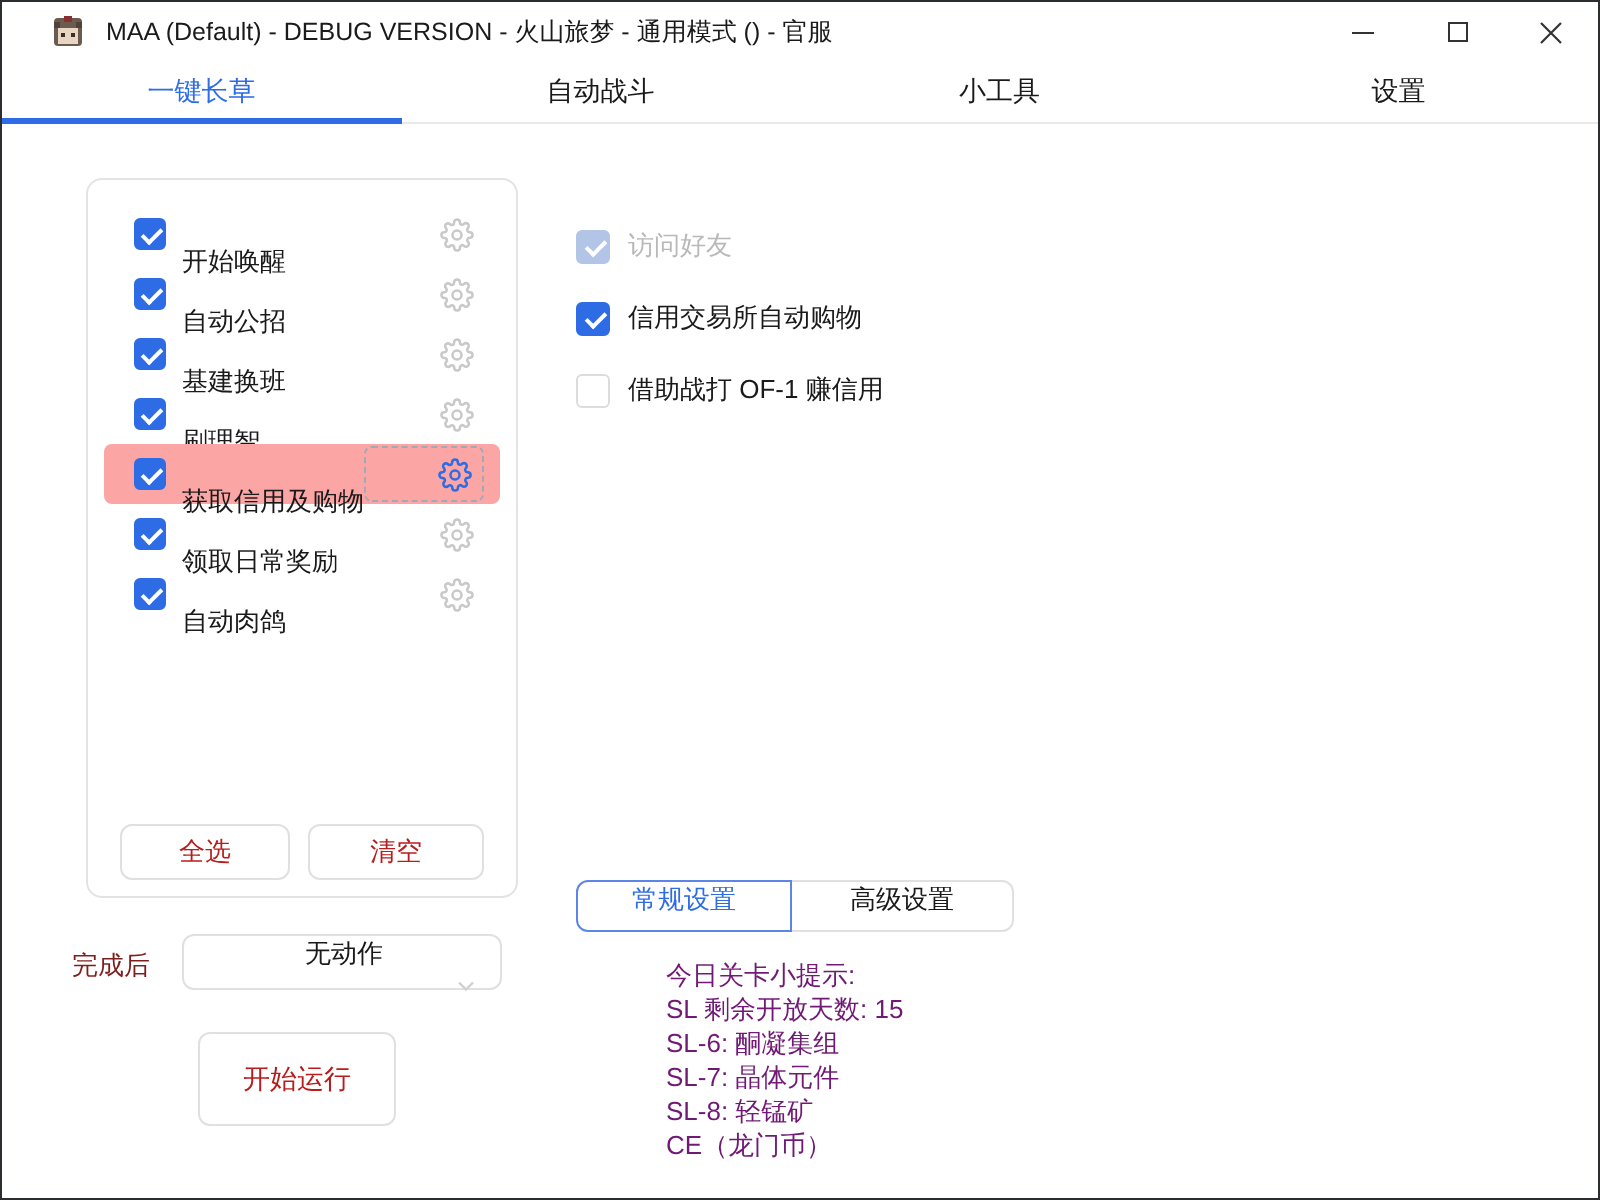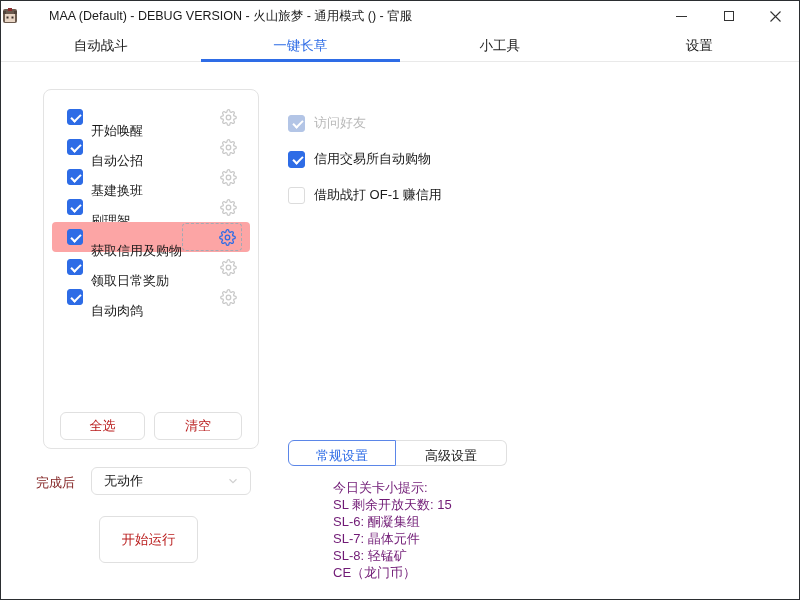--- a/index.html
+++ b/index.html
@@ -1,20 +1,20 @@
 <!DOCTYPE html>
 <html><head>
 <meta charset="utf-8">
 <style>
   * { margin:0; padding:0; box-sizing:border-box; }
   html,body { width:800px; height:600px; background:#fff; font-family:"Liberation Sans", sans-serif; }
   .window { position:relative; width:800px; height:600px; background:#fff; border:1px solid #2b2e31; overflow:hidden; }
 
   
-  .titlebar { position:absolute; left:0; top:0; width:100%; height:30px; display:flex; align-items:center; padding-left:0;gap:20px; }
+  .titlebar { position:absolute; left:0; top:0; width:100%; height:30px; display:flex; align-items:center; padding-left:24px; }
   .app-icon { width:18px; height:18px; margin-right:10px; display:inline-flex; }
   .title-text { font-size:12.5px; color:#1a1a1a; white-space:nowrap; }
   .win-controls { position:absolute; right:0; top:0; height:30px; display:flex; }
   .win-btn { width:47px; height:30px; display:flex; align-items:center; justify-content:center; cursor:default; }
   .glyph-min { width:11px; height:1px; background:#333; display:block; }
   .glyph-max { width:10px; height:10px; border:1.2px solid #333; display:block; }
 
   
   .tabbar { position:absolute; left:0; top:30px; width:100%; height:31px; display:flex; border-bottom:1px solid #e9e9e9; }
   .tab { flex:1 1 0; display:flex; align-items:center; justify-content:center; font-size:13.5px; color:#1a1a1a; position:relative; }
@@ -38,36 +38,36 @@
   .cb.checked::after, .cb.disabled-checked::after { content:""; position:absolute; left:3px; top:4px; width:8px; height:4px; border-left:2px solid #fff; border-bottom:2px solid #fff; transform:rotate(-45deg); }
   .cb.disabled-checked { background:#b3c5e6; border-color:#b3c5e6; }
 
   
   .btn { position:absolute; background:#fff; border:1px solid #e0e0e0; border-radius:6px; font-size:13px; color:#b91c1c; display:flex; align-items:center; justify-content:center; font-family:inherit; }
   .btn-select-all { left:16px; top:322px; width:85px; height:28px; }
   .btn-clear { left:110px; top:322px; width:88px; height:28px; }
 
   
   .completion-label { position:absolute; left:35px; top:412px; font-size:13px; color:#7f1d1d; }
-  .dropdown { position:absolute; left:90px; top:405px; width:160px; height:28px; border:1px solid #e0e0e0; border-radius:6px; background:#fff; display:flex; align-items:center; padding:0 10px 0 12px; }
+  .dropdown { position:absolute; left:90px; top:405px; width:160px; height:28px; border:1px solid #e0e0e0; border-radius:6px; background:#fff; display:flex; align-items:center; padding:0 10px 0 12px;flex-direction:column; }
   .dropdown-value { font-size:13px; color:#1a1a1a; }
   .dropdown .chev { margin-left:auto; display:flex; }
 
   .btn-run { left:98px; top:454px; width:99px; height:47px; font-size:13.5px; }
 
   
   .credit-opts { position:absolute; left:287px; top:52px; }
   .opt-row { height:18px; display:flex; align-items:center; margin-bottom:18px; }
   .opt-row .cb { width:17px; height:17px; }
   .opt-row .cb.checked::after, .opt-row .cb.disabled-checked::after { left:3.5px; top:4.5px; }
   .opt-label { font-size:13px; color:#1a1a1a; margin-left:9px; white-space:nowrap; }
   .opt-row.disabled .opt-label { color:#b9b9b9; }
 
   .settings-tabs { position:absolute; left:287px; top:378px; display:flex; }
-  .seg { height:26px; display:flex; align-items:flex-end; justify-content:center; font-size:13px; background:#fff; }
+  .seg { height:26px; display:flex; align-items:flex-start; justify-content:center; font-size:13px; background:#fff; }
   .seg-left { width:108px; border:1px solid #5b86e8; border-radius:6px 0 0 6px; color:var(--accent); }
   .seg-right { width:111px; border:1px solid #e0e0e0; border-left:none; border-radius:0 6px 6px 0; color:#1a1a1a; }
 
   .tips { position:absolute; left:332px; top:417px; font-size:13px; color:#701a75; line-height:17px; }
 
   :root, .window { --accent:#2e6ce6; }
   svg { display:block; }
 </style>
 </head>
 <body>
@@ -96,25 +96,25 @@
         </div>
       <div class="win-btn">
         <svg width="11" height="11" viewBox="0 0 11 11">
             <path d="M0.5 0.5 L10.5 10.5 M10.5 0.5 L0.5 10.5" stroke="#333" stroke-width="1.1"></path>
           </svg>
       </div>
     </div>
   </div>
 
   <div class="tabbar">
+    <div class="tab active">
+        <span>一键长草</span>
+      </div>
     <div class="tab">
         <span>自动战斗</span>
-      </div>
-    <div class="tab active">
-        <span>一键长草</span>
       </div>
     <div class="tab">
         <span>小工具</span>
       </div>
     <div class="tab">
         <span>设置</span>
       </div>
   </div>
 
   <div class="main">

